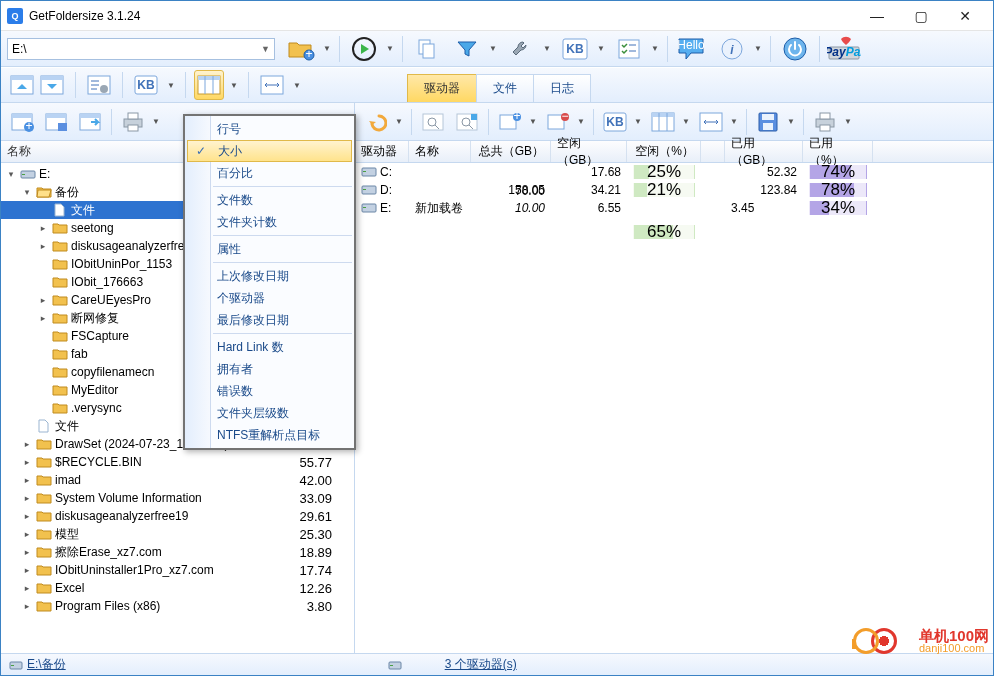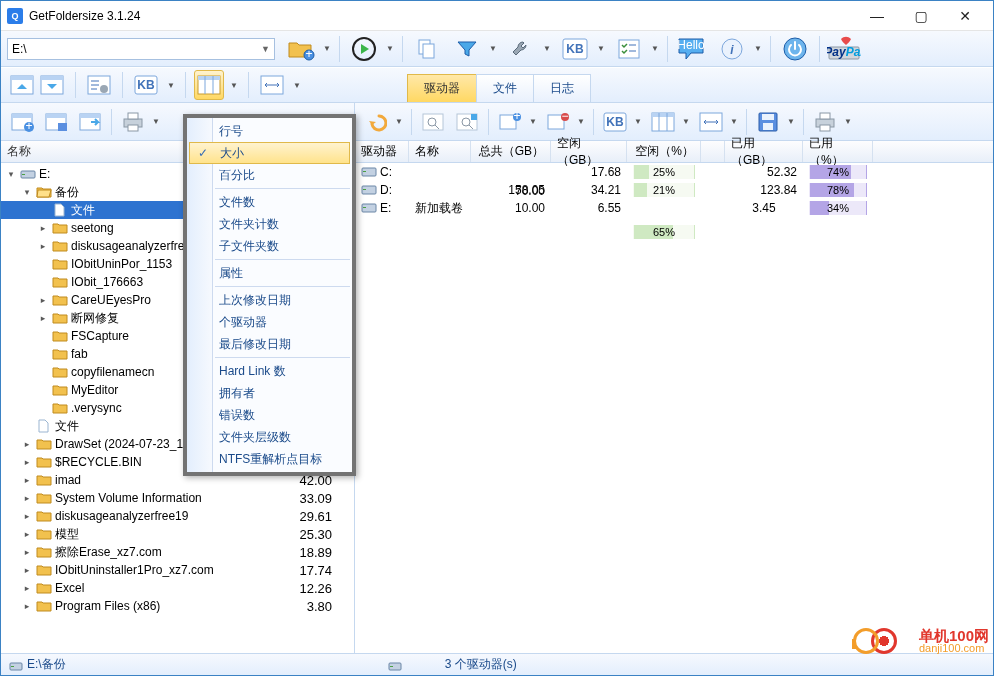--- a/index.html
+++ b/index.html
@@ -40,28 +40,28 @@
     .tree-row { height: 18px; display: flex; align-items: center; padding-left: 4px; white-space: nowrap; }
     .tree-row.selected { background: #2e73d0; color: #fff; }
     .exp { width: 12px; height: 12px; font-size: 9px; color: #5a5a5a; display: inline-flex; align-items: center; justify-content: center; }
     .indent { display: inline-block; }
     .folder-ic { width: 16px; height: 14px; margin: 0 3px; display: inline-flex; }
     .size-col { margin-left: auto; padding-right: 22px; font-size: 13px; }
     .grid-header { height: 22px; background: linear-gradient(#fdfdfe,#e8eff9); border-bottom: 1px solid #c5d8ef; display: flex; }
     .gh { border-right: 1px solid #d5e1f0; padding: 0 6px; display: flex; align-items: center; font-size: 12px; }
     .grid-rows .grow { height: 18px; display: flex; align-items: center; }
     .gcell { padding: 0 6px; font-size: 12px; overflow: hidden; }
-    .pct-bar { height: 14px; display: flex; align-items: center; justify-content: center; font-size: 11px; border: 1px solid transparent; }
+    .pct-bar { height: 14px; display: flex; align-items: center; justify-content: center; font-size: 17px; border: 1px solid transparent; }
     .pct-green { background: linear-gradient(to right, #cfe9c2 var(--p), #f6faf2 var(--p)); }
     .pct-purple { background: linear-gradient(to right, #b4a5e6 var(--p), #ece8f9 var(--p)); }
 
     .statusbar { position: absolute; left: 0; bottom: 0; height: 22px; width: 100%; background: linear-gradient(#f6f9fe,#e3eefd); border-top: 1px solid #c5d8ef; display: flex; align-items: center; font-size: 12px; color: #1a4a8a; }
-    .statusbar .sb-sec { display: flex; align-items: flex-end; gap: 4px; padding: 0 8px; }
-
-    .context-menu { position: absolute; left: 182px; top: 113px; width: 173px; background: #fafcff; border: 4px solid #737373; box-shadow: 2px 2px 6px rgba(0,0,0,.3); z-index: 100; padding: 2px 0; }
+    .statusbar .sb-sec { display: flex; align-items: center; gap: 4px; padding: 0 8px; text-decoration: underline; }
+
+    .context-menu { position: absolute; left: 182px; top: 113px; width: 173px; background: #fafcff; border: 2px solid #737373; box-shadow: 2px 2px 6px rgba(0,0,0,.3); z-index: 100; padding: 2px 0; }
     .context-menu .cm-gutter { position: absolute; left: 0; top: 0; bottom: 0; width: 26px; background: linear-gradient(to right,#e3eefd,#f6f9fe); border-right: 1px solid #cddaef; }
     .context-menu .cm-item { position: relative; height: 22px; display: flex; align-items: center; padding-left: 32px; color: #1a4a8a; font-size: 12px; cursor: default; }
     .context-menu .cm-item.sel { background: linear-gradient(#fff3cf,#ffe38c); border: 1px solid #e0b94a; margin: 0 2px; padding-left: 30px; }
     .context-menu .cm-sep { height: 1px; background: #cddaef; margin: 2px 2px 2px 28px; }
     .context-menu .cm-check { position: absolute; left: 5px; width: 16px; text-align: center; color: #3b6fb5; }
     .logo-corner { position: absolute; right: 4px; bottom: 20px; display: flex; align-items: center; gap: 22px; pointer-events: none; justify-content: center; }
     .logo-corner .lg { display: flex; align-items: center; }
     .logo-corner .lg .ring1 { width: 26px; height: 26px; border: 3px solid #f39d2a; border-radius: 50%; position: relative; display:flex;align-items:center;justify-content:center;}
     .logo-corner .lg .ring1::after { content: ""; width: 4px; height: 10px; background: #f39d2a; position: absolute; left: -4px; top: 8px; }
     .logo-corner .lg .ring2 { width: 26px; height: 26px; border: 3px solid #e1372d; border-radius: 50%; margin-left: -8px; background: radial-gradient(circle, #e1372d 5px, transparent 5px);}
@@ -670,27 +670,27 @@
         </div>
         <div class="grow">
           <div class="gcell" style="width: 54px; display: flex; align-items: center; gap: 3px;">
             <svg width="16" height="12" viewBox="0 0 16 12">
               <rect x="1" y="2" width="14" height="8" rx="1" fill="#c3d1e2" stroke="#6a86a6"></rect>
               <rect x="2" y="5" width="3" height="1" fill="#4aa044"></rect>
             </svg>
             <span>E:</span>
           </div>
           <div class="gcell " style="width: 62px;">新加载卷</div>
-          <div class="gcell " style="width: 80px; text-align: right;">10.00</div>
+          <div class="gcell " style="width: 80px; text-align: right; font-style: italic;">10.00</div>
           <div class="gcell " style="width: 76px; text-align: right;">6.55</div>
           <div class="gcell" style="width: 74px; margin-top: 48px;">
             <div class="pct-bar pct-green" style="--p: 65%;">65%</div>
           </div>
           <div class="gcell" style="width: 24px;"></div>
-          <div class="gcell " style="width: 78px; text-align: center;">3.45</div>
+          <div class="gcell " style="width: 78px; text-align: left;">3.45</div>
           <div class="gcell" style="width: 70px;">
             <div class="pct-bar pct-purple" style="--p: 34%;">34%</div>
           </div>
         </div>
       </div>
   </div>
 </div>
 
 <div class="context-menu" id="cm">
   <div class="cm-gutter"></div>
@@ -703,23 +703,20 @@
     </div>
     <div class="cm-item">
       <span>百分比</span>
     </div>
     <div class="cm-sep"></div>
     <div class="cm-item">
       <span>文件数</span>
     </div>
     <div class="cm-item">
       <span>文件夹计数</span>
-    </div>
-    <div class="cm-item">
-      <span>子文件夹数</span>
     </div>
     <div class="cm-sep"></div>
     <div class="cm-item">
       <span>属性</span>
     </div>
     <div class="cm-sep"></div>
     <div class="cm-item">
       <span>上次修改日期</span>
     </div>
     <div class="cm-item">

